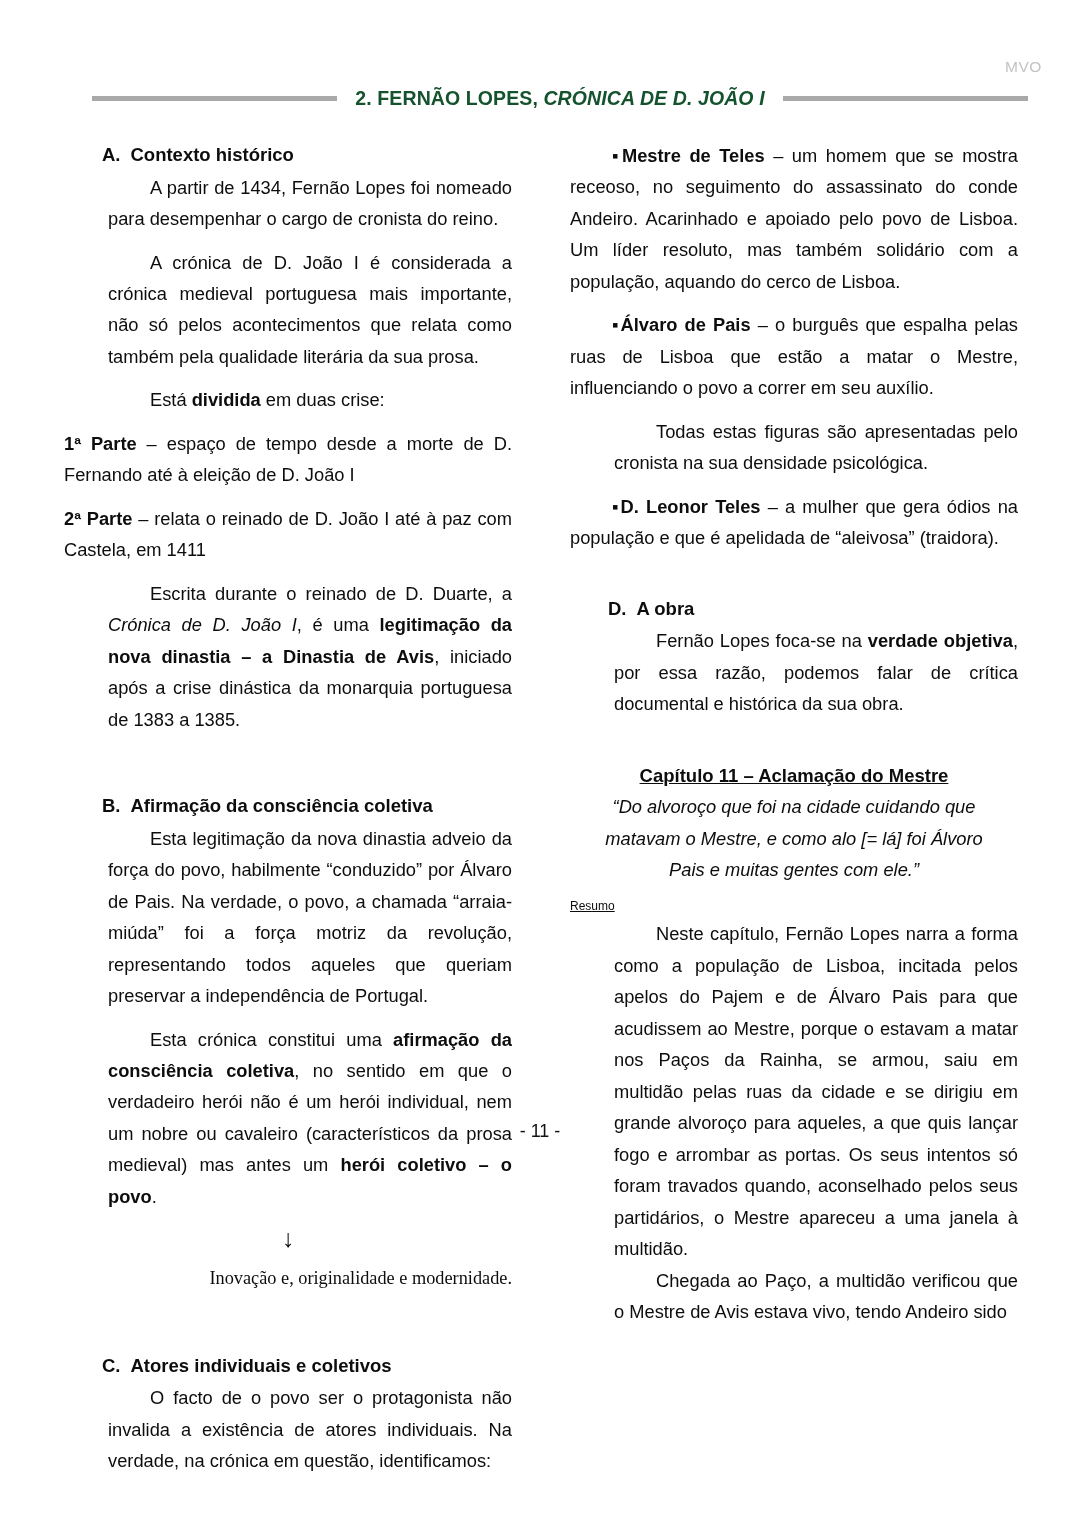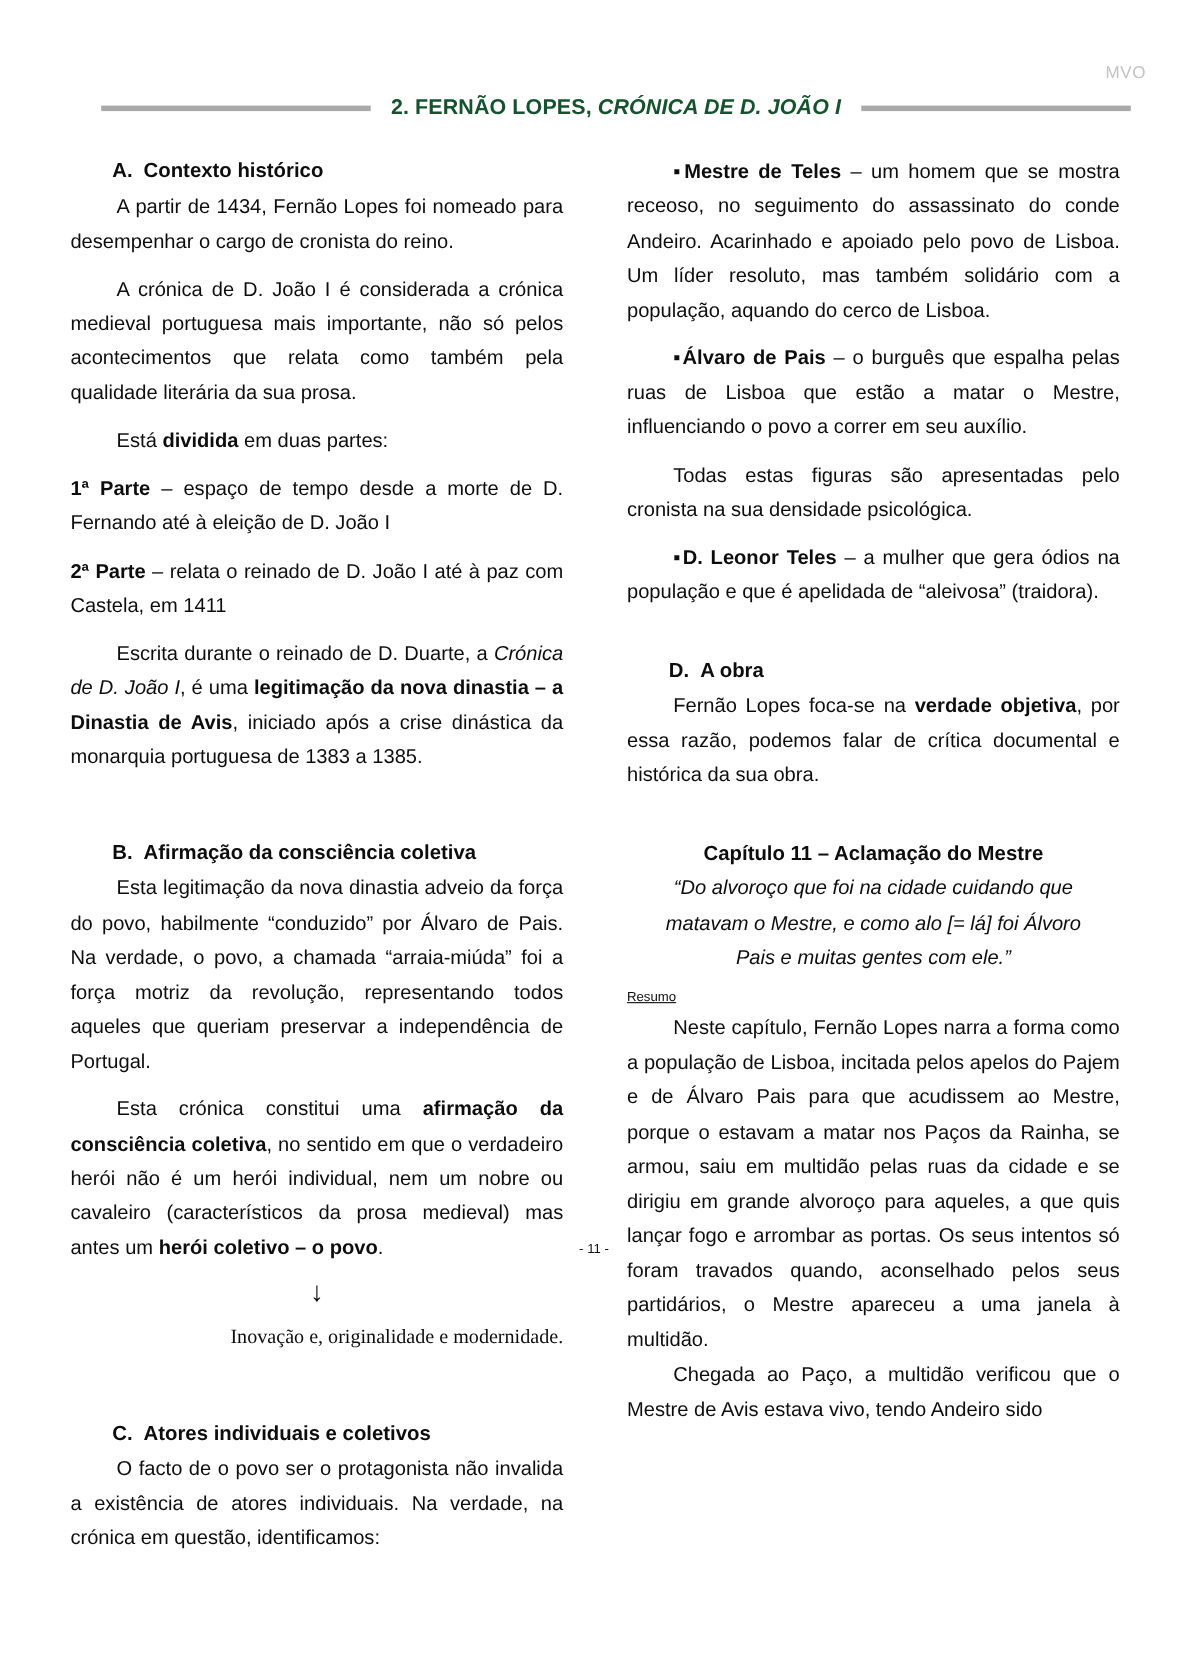--- a/index.html
+++ b/index.html
@@ -80,21 +80,21 @@
   }
 
   p, .blk {
     margin: 0;
     font-size: 18.3px;
     line-height: 1.72;
   }
 
   .just { text-align: justify; text-align-last: left; }
   .ctr  { text-align: right; font-family: Liberation Serif, serif; }
-  .ind  { text-indent: 42px; }
+  .ind  { text-indent: 42px; margin-left: 44px; }
 
   .gapS { margin-top: 2px; }
   .gapM { margin-top: 12px; }
   .gapXL { margin-top: 40px; }
   .gapXXL { margin-top: 56px; }
 
   .heading {
     font-size: 18.5px;
     font-weight: bold;
     line-height: 1.6;
@@ -123,35 +123,36 @@
     font-style: italic;
     text-align: center;
     font-size: 18.3px;
     line-height: 1.72;
   }
   .chap-title {
     text-align: center;
     font-weight: bold;
     font-size: 18.5px;
     line-height: 1.72;
+    text-decoration: underline;
   }
   .resumo {
     font-size: 12px;
     line-height: 1.72;
     margin-top: 10px;
   }
 
   
   .footer {
     position: absolute;
     bottom: 58px;
     left: 0;
     width: 1080px;
     text-align: center;
-    font-size: 12px;
+    font-size: 18px;
     color: #111111;
   }
 </style>
 </head>
 <body>
 
 <div class="page">
 
   <div class="header-mark">MVO</div>
 
@@ -167,21 +168,21 @@
 
       <div class="heading">
         <span class="letter">A.</span>
         <span class="htext">Contexto histórico</span>
       </div>
 
       <p class="just ind gapS">A partir de 1434, Fernão Lopes foi nomeado para desempenhar o cargo de cronista do reino.</p>
 
       <p class="just ind gapM">A crónica de D. João I é considerada a crónica medieval portuguesa mais importante, não só pelos acontecimentos que relata como também pela qualidade literária da sua prosa.</p>
 
-      <p class="just ind gapM"><span>Está </span><b>dividida</b><span> em duas partes:</span></p>
+      <p class="just ind gapM"><span>Está </span><b>dividida</b><span> em duas crise:</span></p>
 
       <p class="just gapM"><b>1ª Parte</b><span> – espaço de tempo desde a morte de D. Fernando até à eleição de D. João I</span></p>
 
       <p class="just gapM"><b>2ª Parte</b><span> – relata o reinado de D. João I até à paz com Castela, em 1411</span></p>
 
       <p class="just ind gapM"><span>Escrita durante o reinado de D. Duarte, a </span><i>Crónica de D. João I</i><span>, é uma </span><b>legitimação da nova dinastia – a Dinastia de Avis</b><span>, iniciado após a crise dinástica da monarquia portuguesa de 1383 a 1385.</span></p>
 
       <div class="heading gapXXL">
         <span class="letter">B.</span>
         <span class="htext">Afirmação da consciência coletiva</span>

